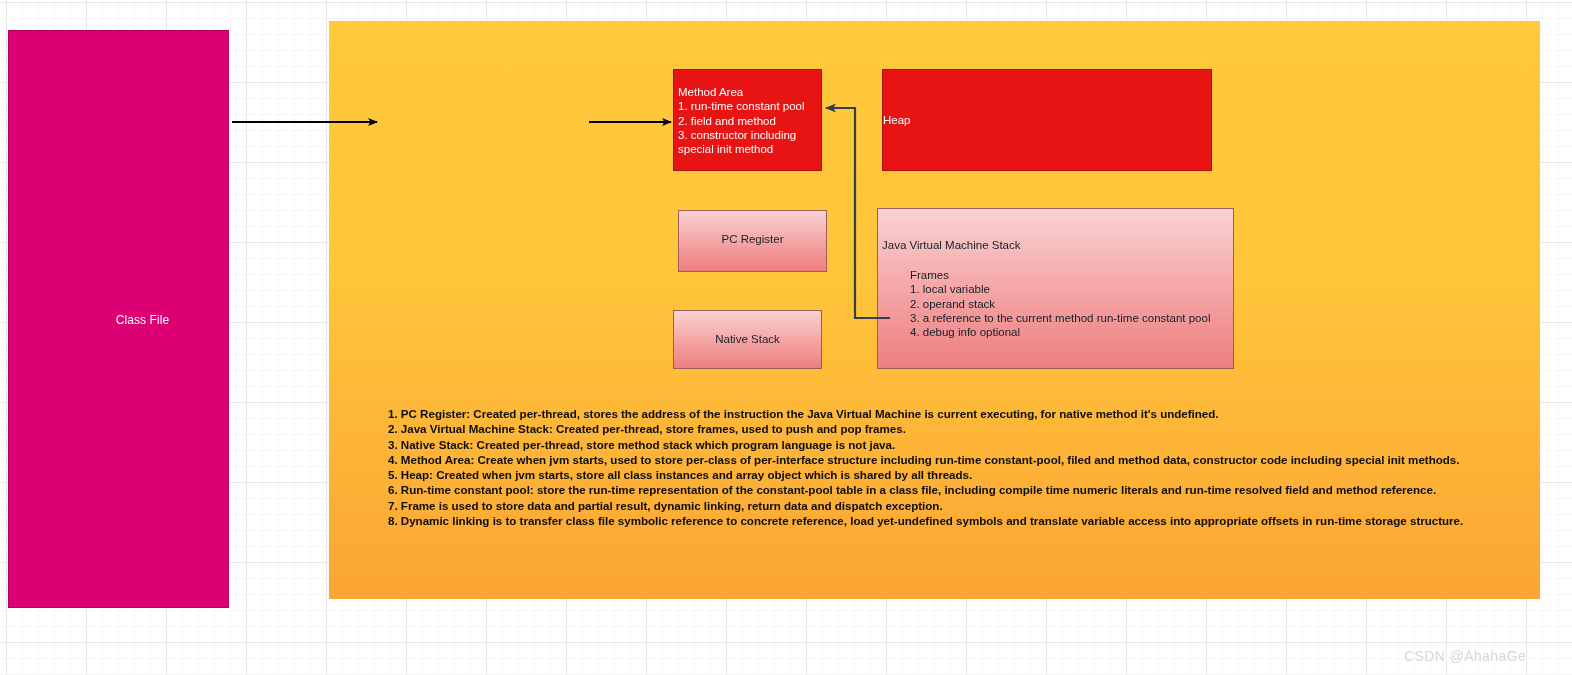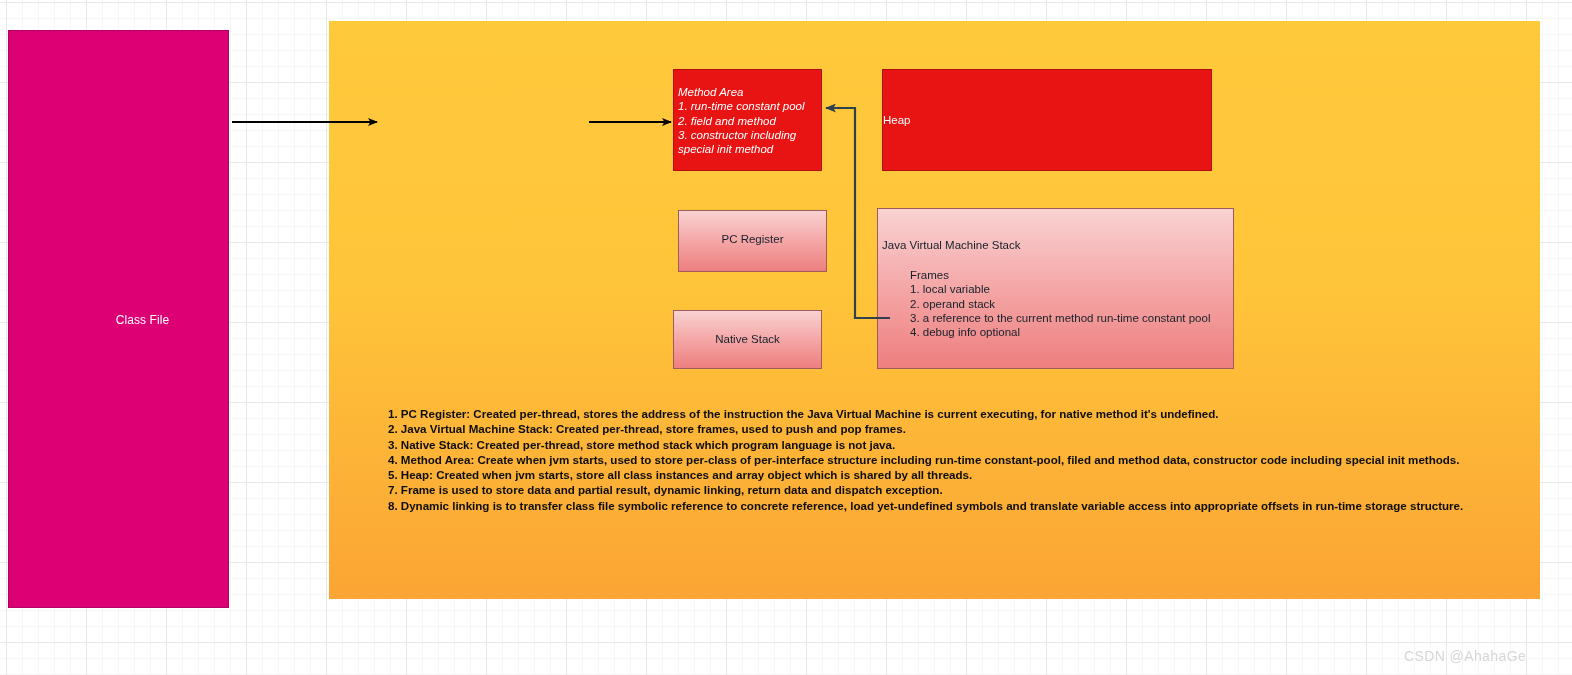--- a/index.html
+++ b/index.html
@@ -102,21 +102,20 @@
     border: 1px solid #b30f0f;
     box-sizing: border-box;
   }
   .method-area-text {
     position: absolute;
     left: 4px;
     top: 15px;
     color: #ffffff;
     font-size: 11.5px;
     line-height: 14.3px;
-    font-style: italic;
   }
 
   
   .heap {
     position: absolute;
     left: 882px;
     top: 69px;
     width: 330px;
     height: 102px;
     background: #E81313;
@@ -269,19 +268,20 @@
 
     <path d="M 890,318 L 855,318 L 855,108 L 826,108" fill="none" stroke="#30404d" stroke-width="2.2" marker-end="url(#ah-dark)"></path>
   </svg>
 
   <div class="notes">
     <div>1. PC Register: Created per-thread, stores the address of the instruction the Java Virtual Machine is current executing, for native method it's undefined.</div>
     <div>2. Java Virtual Machine Stack: Created per-thread, store frames, used to push and pop frames.</div>
     <div>3. Native Stack: Created per-thread, store method stack which program language is not java.</div>
     <div>4. Method Area: Create when jvm starts, used to store per-class of per-interface structure including run-time constant-pool, filed and method data, constructor code including special init methods.</div>
     <div>5. Heap: Created when jvm starts, store all class instances and array object which is shared by all threads.</div>
+    <div>6. Run-time constant pool: store the run-time representation of the constant-pool table in a class file, including compile time numeric literals and run-time resolved field and method reference.</div>
     <div>7. Frame is used to store data and partial result, dynamic linking, return data and dispatch exception.</div>
     <div>8. Dynamic linking is to transfer class file symbolic reference to concrete reference, load yet-undefined symbols and translate variable access into appropriate offsets in run-time storage structure.</div>
   </div>
 
   <div class="watermark">CSDN @AhahaGe</div>
 
 </div>
 
 </body></html>

